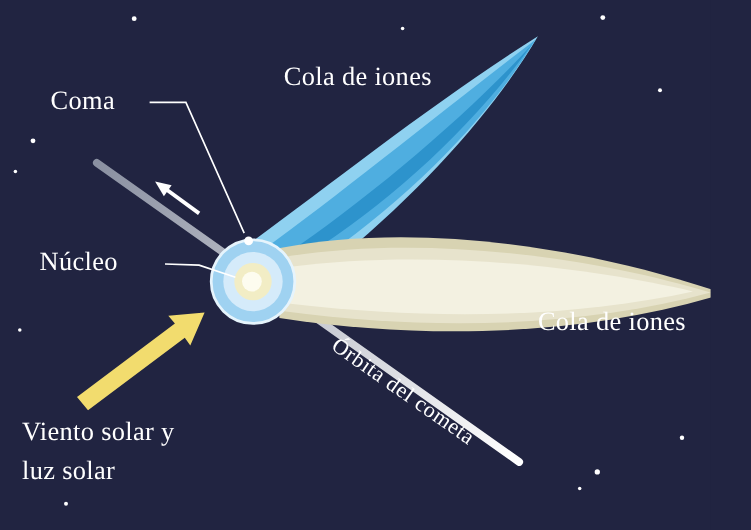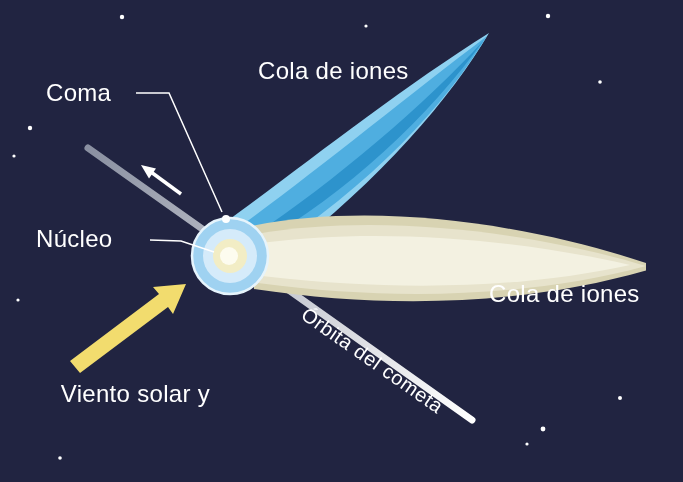--- a/index.html
+++ b/index.html
@@ -5,21 +5,21 @@
   html, body {
     margin: 0;
     padding: 0;
     background: #212441;
   }
   #stage {
     position: relative;
     width: 646px;
     height: 482px;
     overflow: hidden;
-    font-family: Liberation Sans, sans-serif;
+    font-family: Liberation Serif, serif;
   }
   #stage svg {
     position: absolute;
     left: 0;
     top: 0;
   }
   .label {
     position: absolute;
     color: #ffffff;
     font-size: 24px;
@@ -27,21 +27,21 @@
     letter-spacing: 0.3px;
   }
   .orbit-label {
     font-size: 20px;
     transform: rotate(35deg);
     transform-origin: 0 0;
     letter-spacing: 0.6px;
   }
   .solar-label {
     width: 190px;
-    text-align: right;
+    text-align: left;
     line-height: 35px;
     white-space: normal;
   }
 </style>
 </head>
 <body>
 
 <div id="stage">
 
   <svg width="683" height="482" viewBox="0 0 683 482">
@@ -109,15 +109,16 @@
   <div class="label" style="left:258px; top:57px">Cola de iones</div>
 
   <div class="label" style="left:36px; top:225px">Núcleo</div>
 
   <div class="label" style="left:489px; top:280px">Cola de iones</div>
 
   <div class="label orbit-label" style="left:310px; top:303px">Órbita del cometa</div>
 
   <div class="label solar-label" style="left:20px; top:376px">
     <div>Viento solar y</div>
+    <div>luz solar</div>
   </div>
 
 </div>
 
 </body></html>

